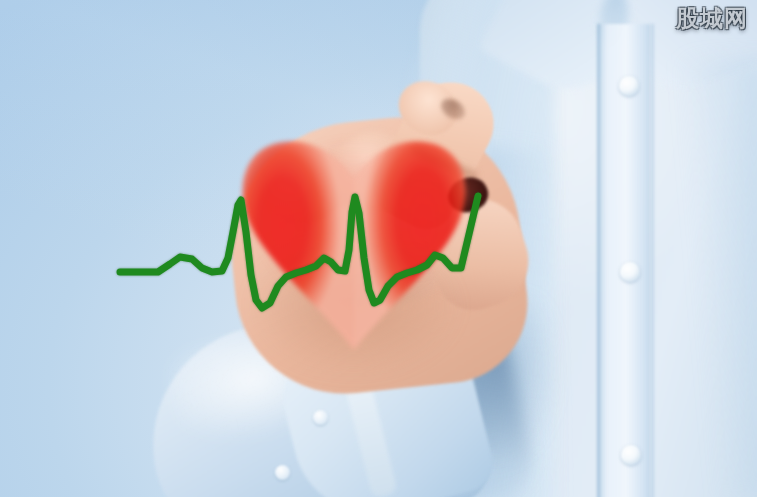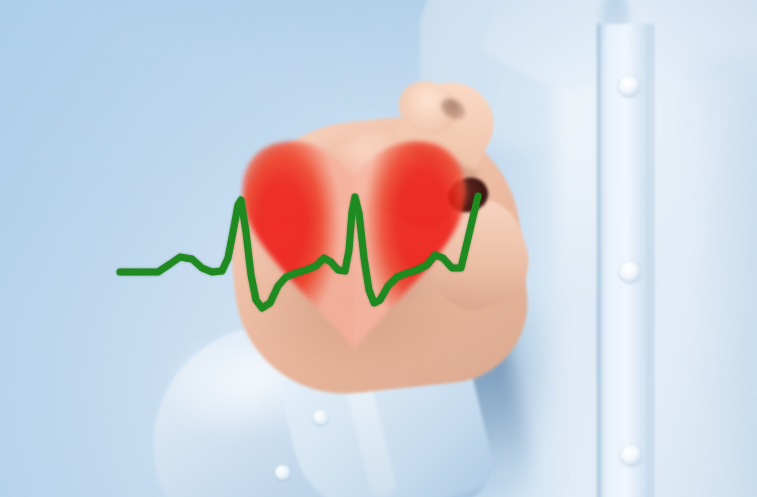--- a/index.html
+++ b/index.html
@@ -206,14 +206,15 @@
       </defs>
       <path d="M118,218 C 96,188 34,132 16,96 C -2,60 6,22 38,12 C 70,2 104,22 118,48 Z" fill="url(#hgL)"></path>
       <path d="M118,218 C 140,188 202,132 220,96 C 238,60 230,22 198,12 C 166,2 132,22 118,48 Z" fill="url(#hgR)"></path>
     </svg>
   </div>
 
   <svg class="ecg" viewBox="0 0 757 497">
     <path id="ecg-path" fill="none" stroke="#1f8a1f" stroke-width="7" stroke-linecap="round" stroke-linejoin="round" style="filter:drop-shadow(0 0 1.2px rgba(20,90,20,.5));" d="M120,272 L158,272 L170,264 L180,257 L192,259 L202,268 L212,272 L222,271 L228,258 L233,232 L238,205 L241,200 L246,232 L251,275 L256,300 L262,308 L270,303 L278,286 L286,277 L296,273 L306,270 L316,266 L324,258 L331,262 L338,270 L345,271 L349,250 L352,212 L355,197 L359,213 L364,258 L369,290 L374,303 L380,300 L388,286 L397,277 L407,273 L417,270 L427,265 L435,255 L443,258 L452,268 L461,268 L470,230 L478,196"></path>
   </svg>
 
+  <div class="watermark">股城网</div>
 
 </div>
 
 </body></html>

